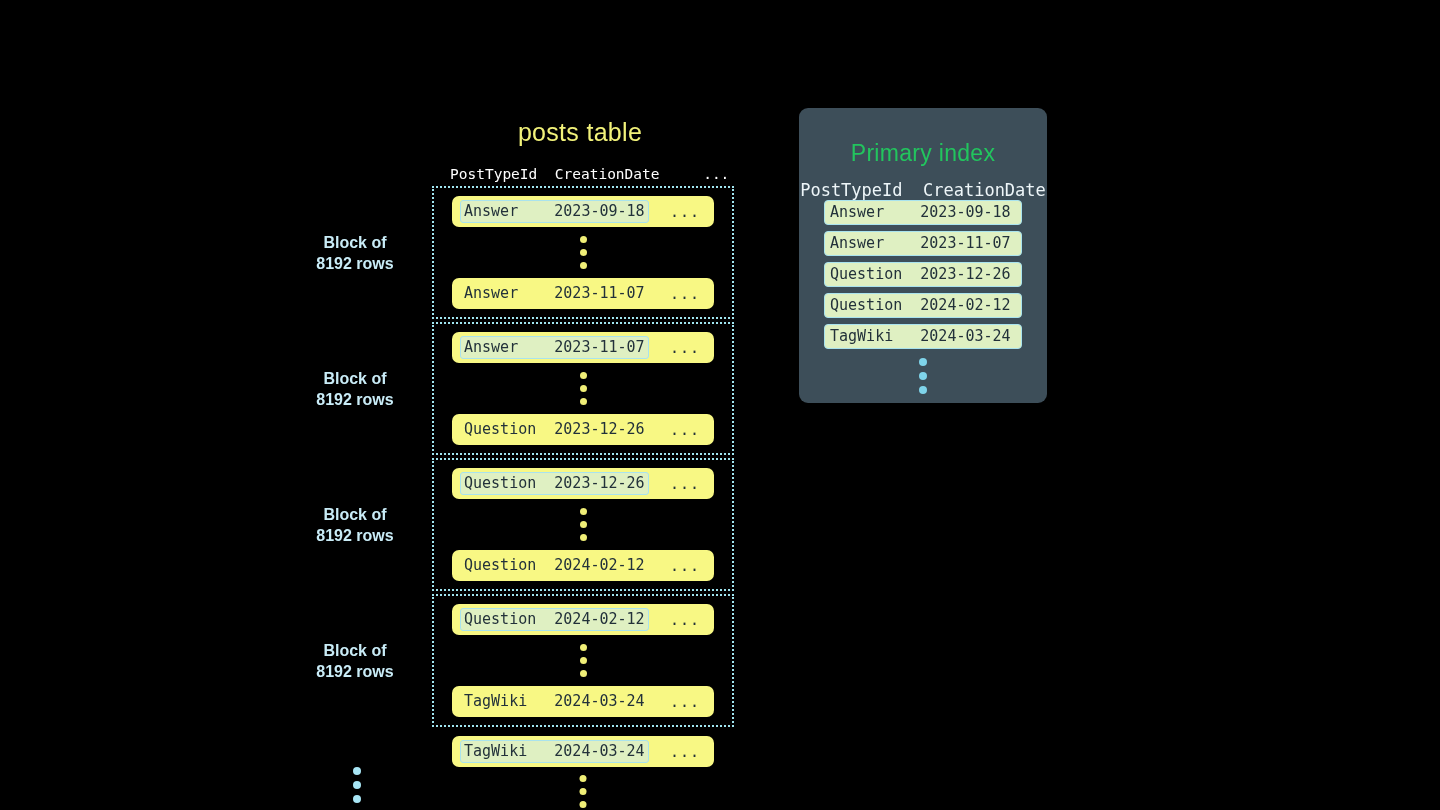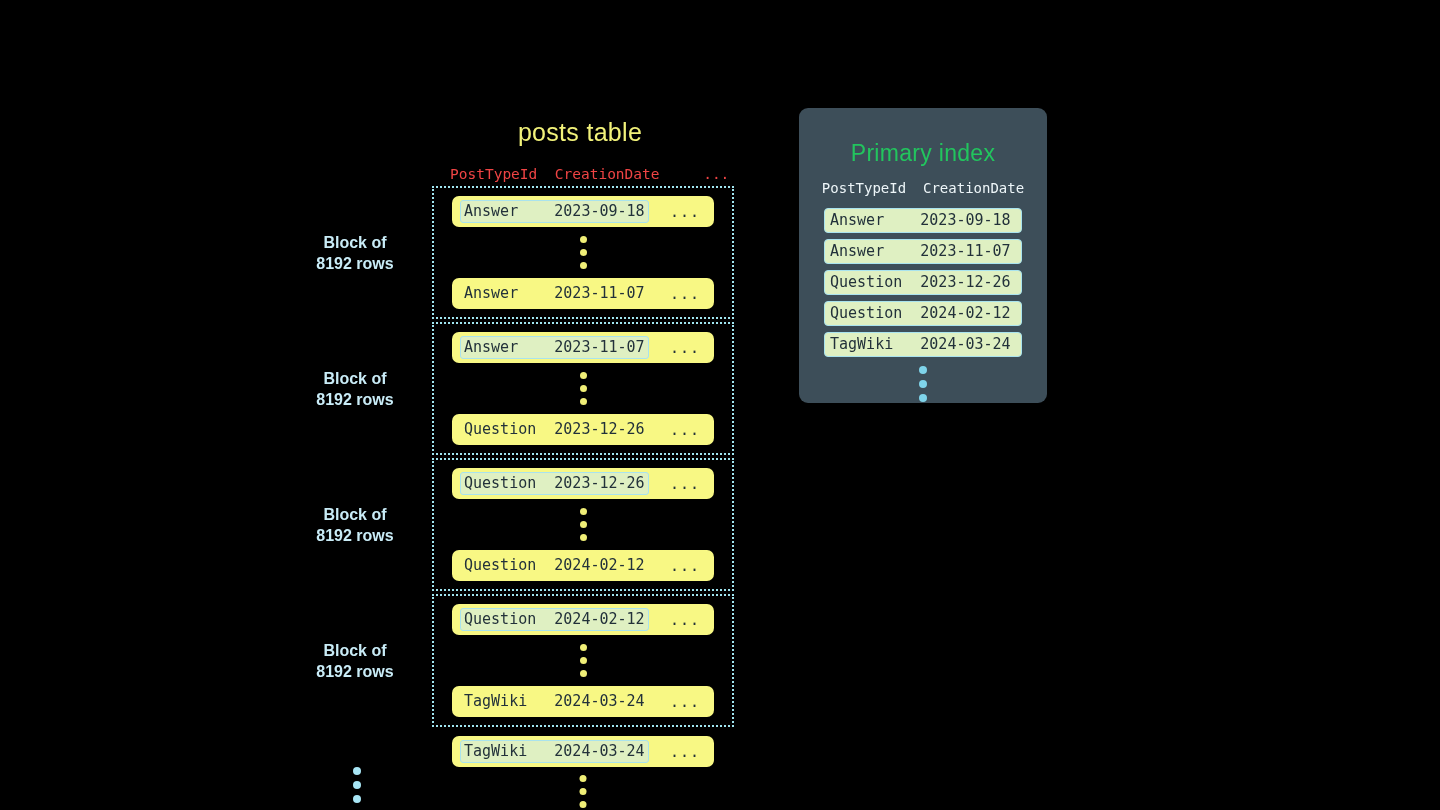--- a/index.html
+++ b/index.html
@@ -19,21 +19,21 @@
     text-align:center;
     color:#f2f27a;
     font-size:25px; font-weight:400;
     letter-spacing:0.3px;
   }
 
   .col-head-row {
     position:absolute; left:120px; top:48px; width:280px;
     font-family:"DejaVu Sans Mono", monospace;
     font-size:14.5px;
-    color:#ef4444;
+    color:#ffffff;
     white-space:pre;
   }
 
   .blocks { position:absolute; left:102px; top:68px; width:302px; }
 
   .block {
     position:relative;
     border:2px dotted #9fe4ef;
     padding:8px 0 8px 0;
     margin-bottom:3px;
@@ -126,24 +126,23 @@
     text-align:center;
     color:#22c55e;
     font-size:23px;
     letter-spacing:0.3px;
     margin-bottom:13px;
     margin-top:16px;
   }
   .pi-colhead {
     text-align:center;
     font-family:"DejaVu Sans Mono", monospace;
-    font-size:14px;
+    font-size:17px;
     color:#eef6f9;
     white-space:pre;
-    margin-bottom:12px;
   }
   .pi-rows { display:flex; flex-direction:column; align-items:center; gap:6px; }
   .pi-row {
     width:198px;
     background:#dff0c2;
     border:1.5px solid #a9e3ee;
     border-radius:4px;
     font-family:"DejaVu Sans Mono", monospace;
     font-size:15px;
     color:#22313a;

